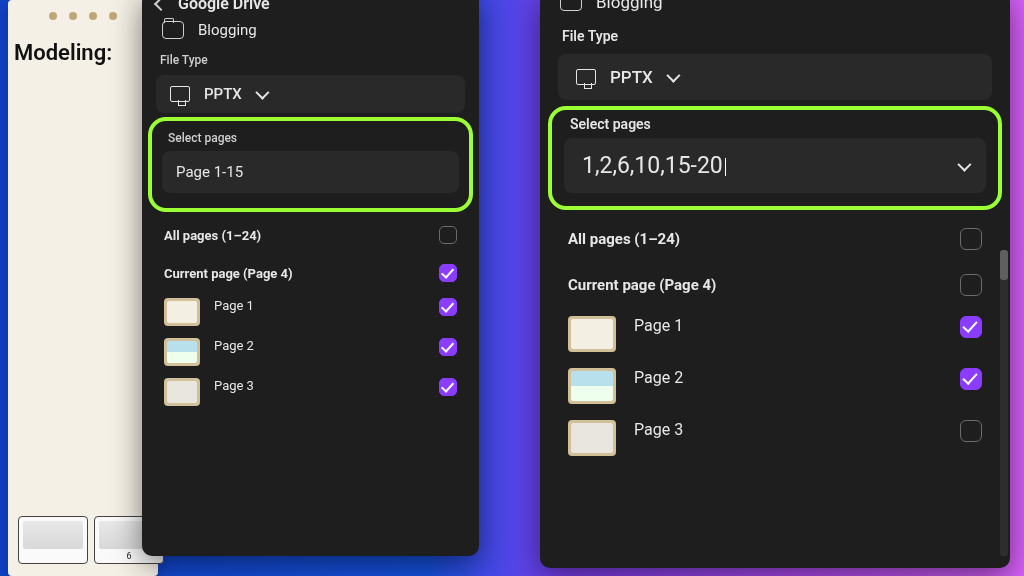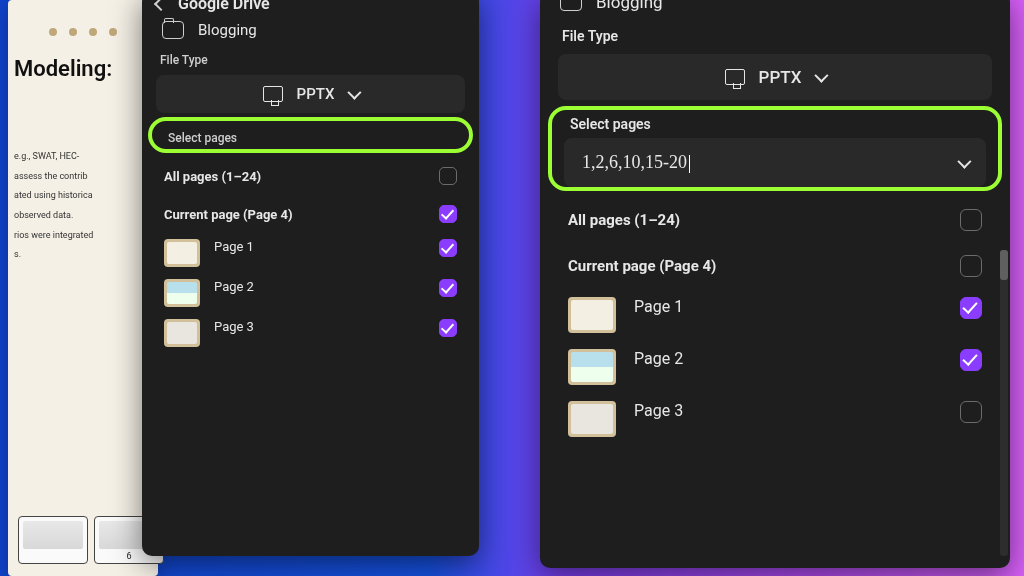--- a/index.html
+++ b/index.html
@@ -11,21 +11,21 @@
     position: relative;
     overflow: hidden;
   }
   .canvas-behind {
     position: absolute;
     top: 0; left: 8px;
     width: 150px; height: 576px;
     background: #f5f0e6;
     border-radius: 4px;
     box-shadow: 0 4px 20px rgba(0,0,0,.3);
-    padding: 28px 6px;
+    padding: 12px 6px;
   }
   .canvas-dots { display:flex; gap:12px; margin-bottom:20px; justify-content:center; }
   .canvas-dots span { width:8px; height:8px; border-radius:50%; background:#bfa77a; }
   .canvas-title { font-size:22px; font-weight:600; color:#111; margin-bottom:70px; }
   .canvas-body { font-size:9px; line-height:1.3; color:#333; }
   .canvas-body p { margin-bottom:8px; }
   .thumb-strip {
     position:absolute;
     bottom:12px; left:18px;
     display:flex; gap:6px;
@@ -55,42 +55,42 @@
 
   .sec-label { font-size:12px; color:#cfcfcf; padding: 6px 18px 4px 18px; font-weight:500;}
   .sec-label-lg { font-size:14px; font-weight:600; padding: 8px 22px 6px 22px; color:#e6e6e6;}
 
   .dropdown {
     margin: 4px 14px;
     background:#292929;
     border-radius:8px;
     padding:10px 14px;
     display:flex; align-items:center; gap:14px;
-    justify-content:center;
+    justify-content:flex-start;
   }
   .dropdown .lbl{ display:flex; align-items:center; gap:14px; font-weight:500; font-size:15px;}
   .pptx-ic{ width:20px; height:16px; border:1.6px solid #e5e5e5; border-radius:2px; position:relative;}
   .pptx-ic::after{ content:""; position:absolute; bottom:-5px; left:7px; width:6px; height:5px; border-left:1.6px solid #e5e5e5; border-right:1.6px solid #e5e5e5; border-bottom:1.6px solid #e5e5e5;}
   .chev{ width:10px; height:10px; border-right:2px solid #e5e5e5; border-bottom:2px solid #e5e5e5; transform:rotate(45deg) translateY(-2px); }
 
   .highlight-wrap{
     margin: 4px 6px;
     border:4px solid #9cff33;
     border-radius:18px;
-    padding:4px 6px 0 6px;
+    padding:4px 6px 13px 6px;
   }
   .page-input{
     margin: 2px 4px;
     background:#292929;
     border-radius:8px;
     padding:12px 14px;
     display:flex; align-items:center; justify-content:space-between;
     font-size:15px;
   }
-  .page-input.lg{ font-size:18px; padding:14px 18px;font-family:Liberation Serif, serif; }
+  .page-input.lg{ font-size:23px; padding:14px 18px; }
   .cursor-bar{ display:inline-block; width:1px; height:18px; background:#fff; margin-left:2px; vertical-align:middle;}
 
   .opt-row{
     display:flex; align-items:center; justify-content:space-between;
     padding:10px 22px;
     font-size:13px;
     font-weight:bold;
   }
   .opt-row.lg{ font-size:15px; padding:12px 28px;}
   .cb{ width:18px; height:18px; border-radius:5px; border:1.6px solid #6b6b6b; background:#1e1e1e; position:relative; flex-shrink:0;}
@@ -137,28 +137,20 @@
 <body>
 
 <div class="canvas-behind">
   <div class="canvas-dots">
       <span></span>
       <span></span>
       <span></span>
       <span></span>
     </div>
   <div class="canvas-title">Modeling:</div>
-  <div class="canvas-body">
-    <p>e.g., SWAT, HEC-</p>
-    <p>assess the contrib</p>
-    <p>ated using historica</p>
-    <p>observed data.</p>
-    <p>rios were integrated</p>
-    <p>s.</p>
-  </div>
 </div>
 <div class="thumb-strip">
   <div class="t"></div>
   <div class="t">
       <span>6</span>
     </div>
 </div>
 
 <div class="panel panel-left">
   <div class="row hdr">
@@ -174,20 +166,23 @@
   <div class="dropdown">
     <span class="lbl">
       <span class="pptx-ic"></span>
       <span>PPTX</span>
     </span>
     <span class="chev"></span>
   </div>
 
   <div class="highlight-wrap">
     <div class="sec-label" style="padding-left:10px;">Select pages</div>
+    <div class="page-input">
+      <span>Page 1-15</span>
+    </div>
   </div>
 
   <div class="opt-row">
     <span>All pages (1–24)</span>
     <span class="cb"></span>
   </div>
   <div class="opt-row">
     <span>Current page (Page 4)</span>
     <span class="cb checked"></span>
   </div>

